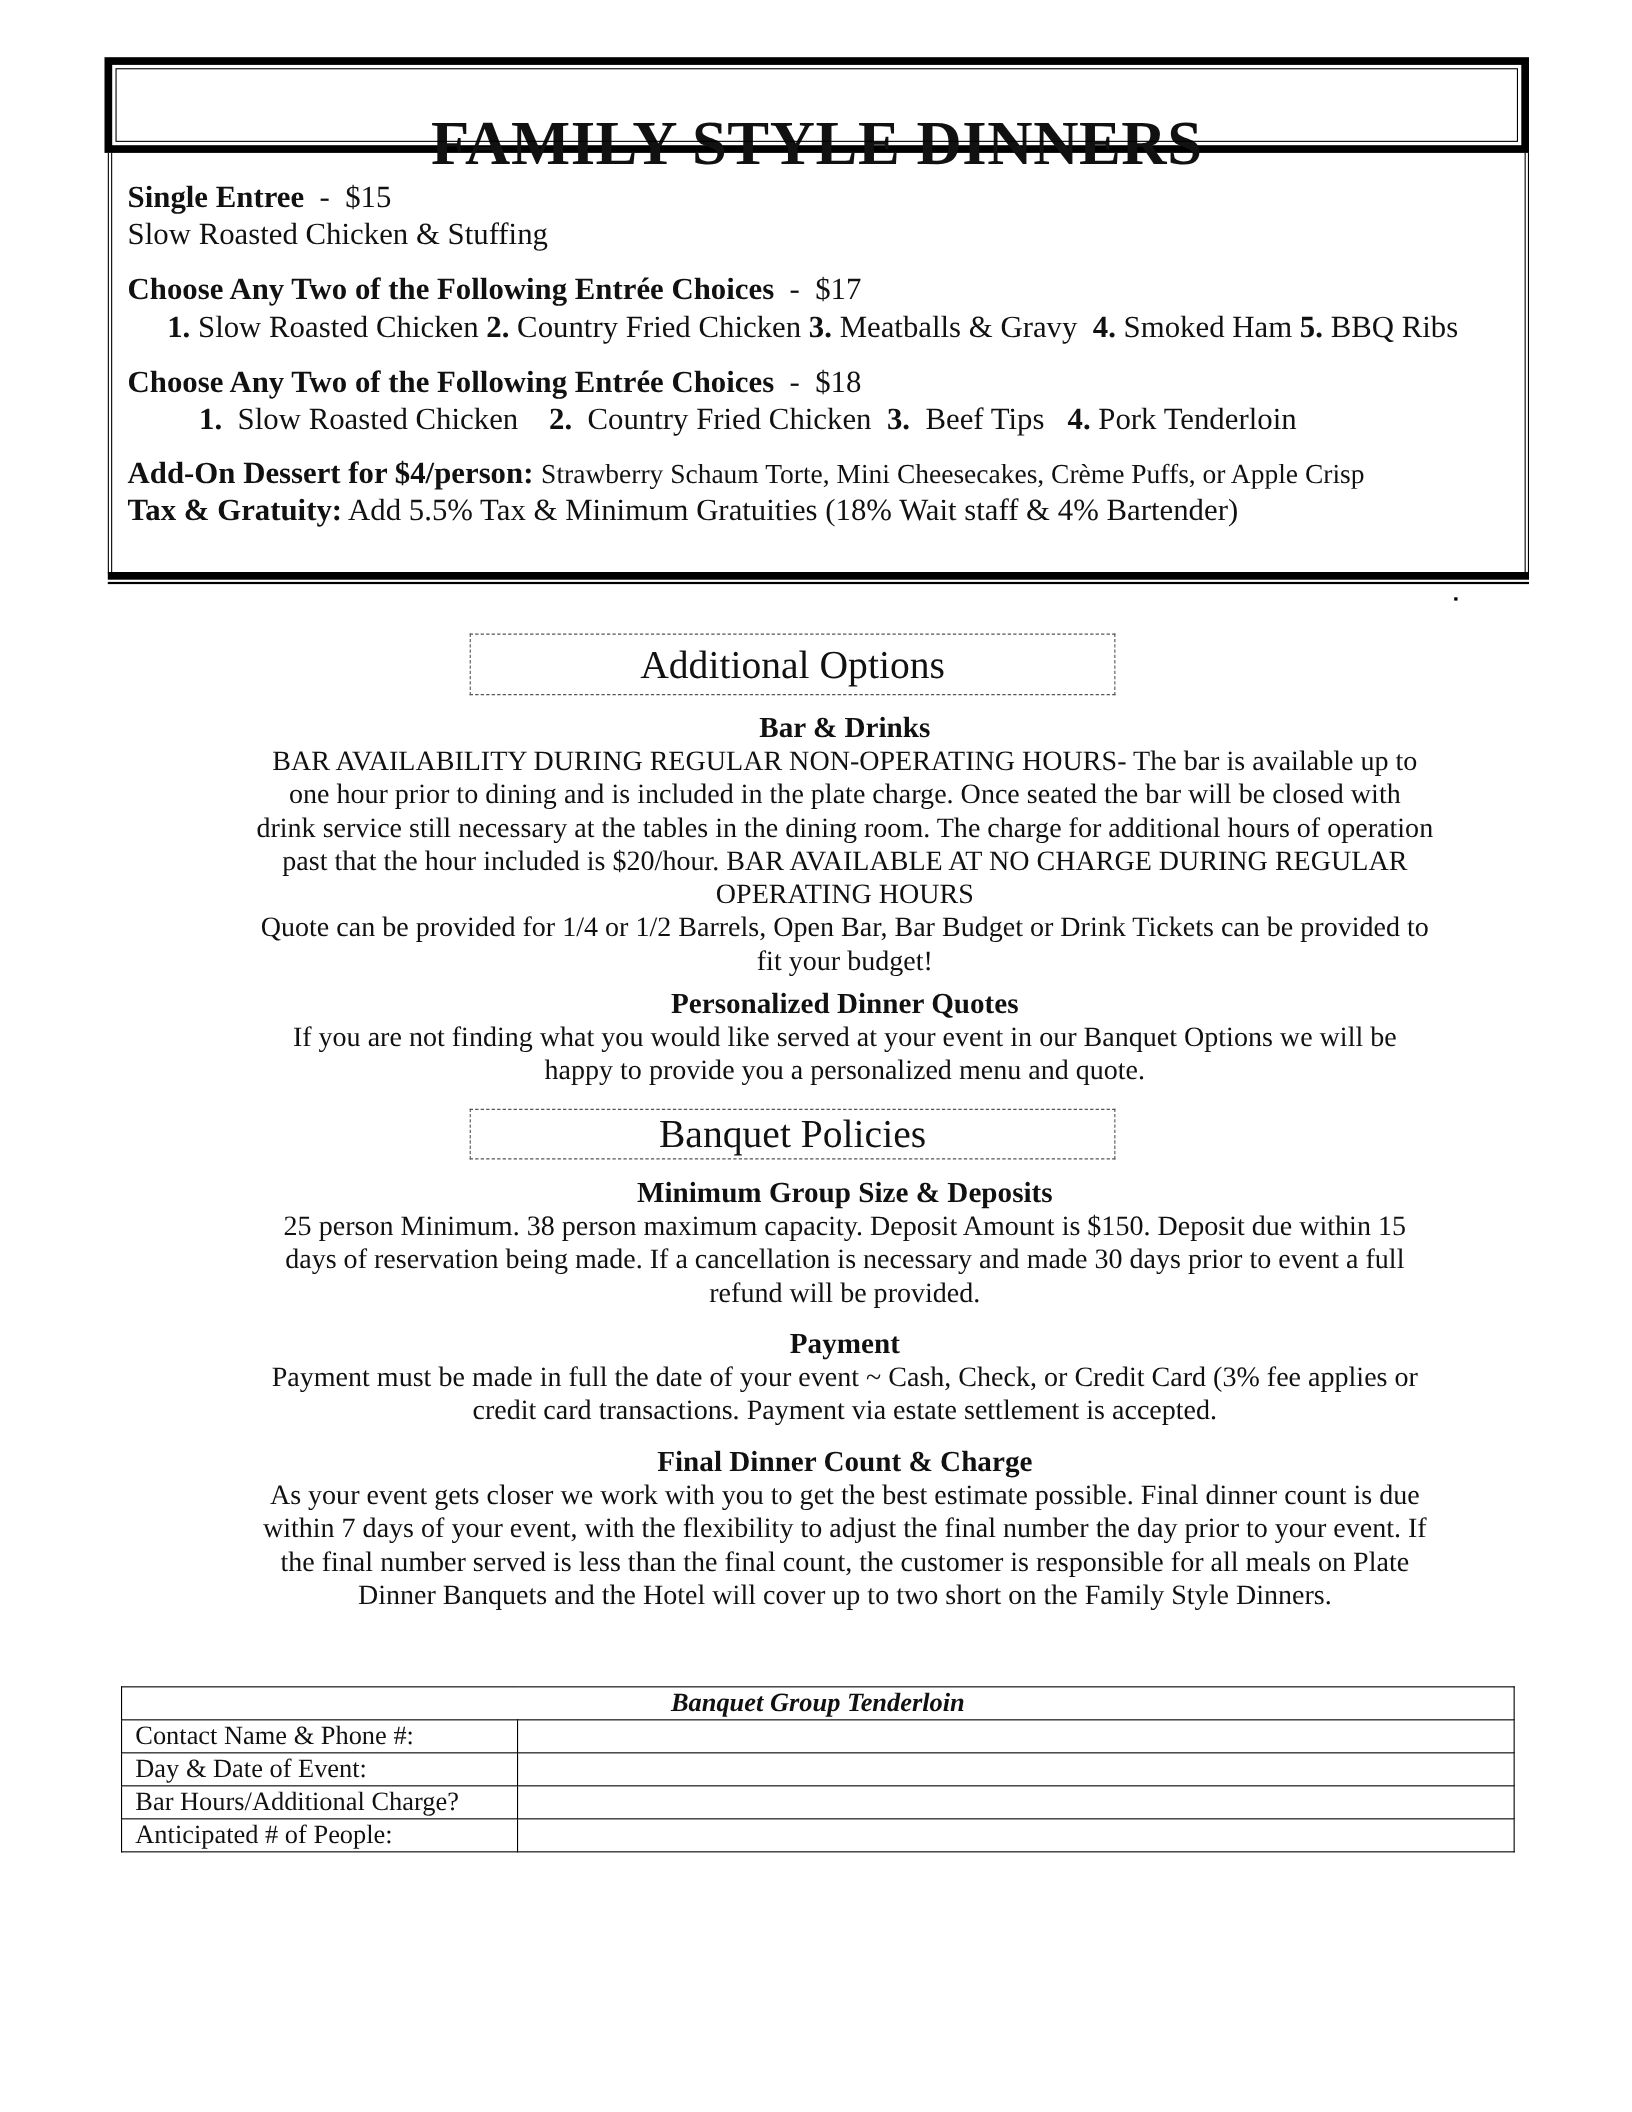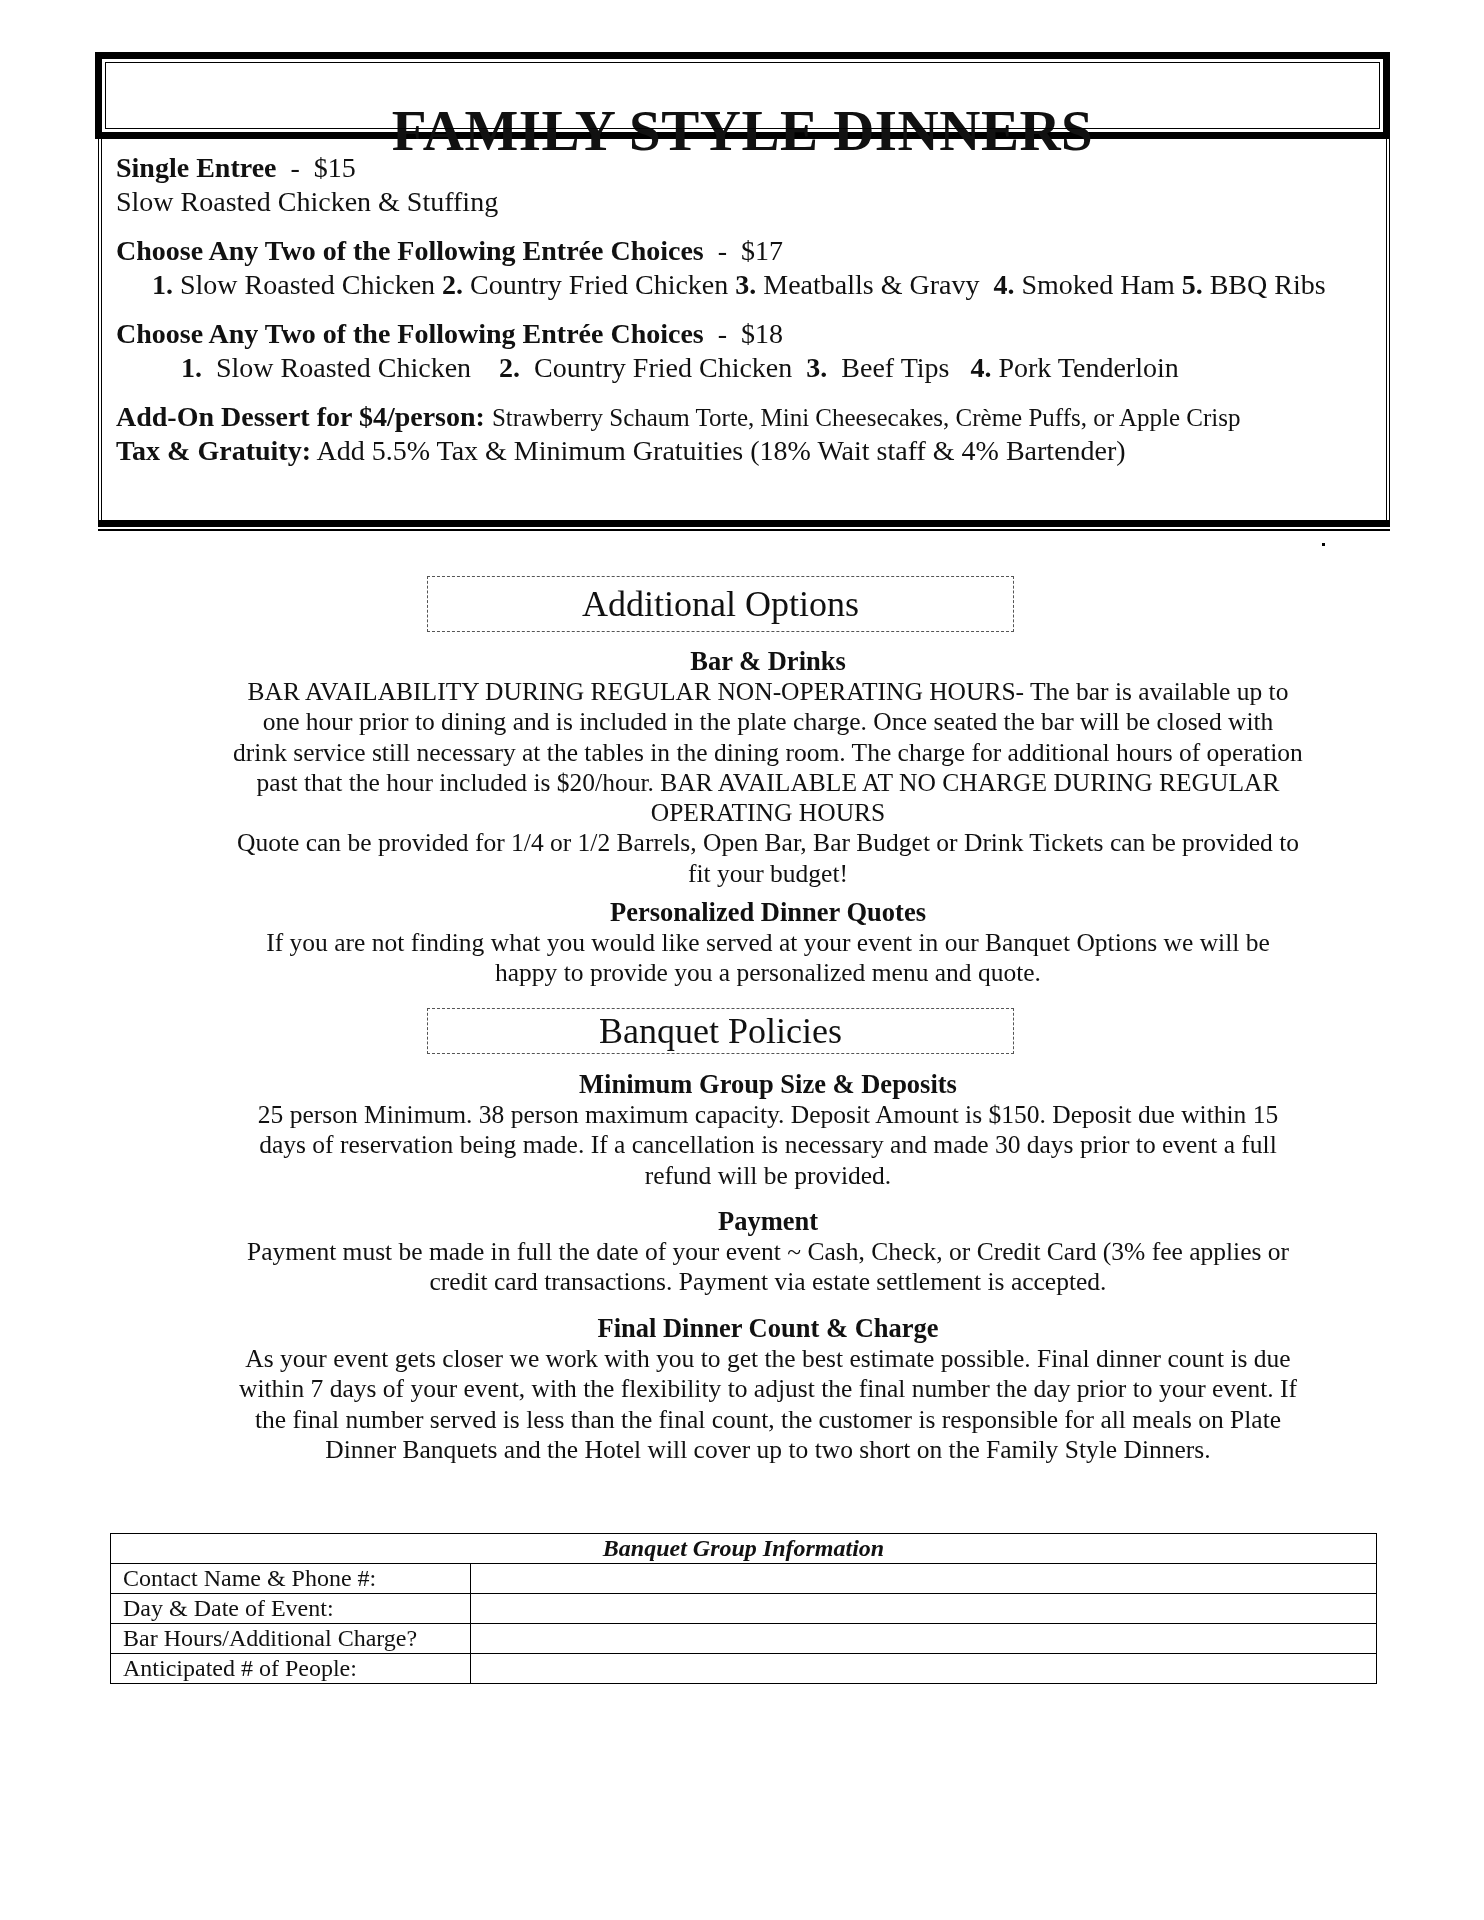--- a/index.html
+++ b/index.html
@@ -15,21 +15,21 @@
   #title-text { position: absolute; left: 0; right: 0; top: 2px; text-align: center;
                font-weight: bold; font-size: 57px; line-height: 68px; letter-spacing: 0.5px; margin-top: 36px; }
 
   
   #content-box { left: 98px; top: 139px; width: 1292px; height: 382px; box-sizing: border-box;
                border-left: 4px double #000; border-right: 4px double #000; }
   #content-bottom-thick { left: 98px; top: 520px; width: 1292px; height: 7px; background: #000; }
   #content-bottom-thin { left: 98px; top: 529px; width: 1292px; height: 1.5px; background: #000; }
   #content-inner { position: absolute; left: 14px; top: 8px; right: 10px;
                font-size: 28px; line-height: 34px; }
-  .menu-block { margin: 4px 0 15px 0; }
+  .menu-block { margin: 16px 0 15px 0; }
   .menu-block .line { white-space: nowrap; }
   .b { font-weight: bold; }
   .small { font-size: 25px; }
   .indent1 { padding-left: 36px; }
   .indent2 { padding-left: 65px; }
   .info-lines { line-height: 33px; }
 
   #stray-dot { left: 1322px; top: 543px; width: 3px; height: 3px; background: #000; }
 
   
@@ -147,21 +147,21 @@
   <h3>Final Dinner Count &amp; Charge</h3>
   <p>As your event gets closer we work with you to get the best estimate possible.  Final dinner count is due</p>
   <p>within 7 days of your event, with the flexibility to adjust the final number the day prior to your event.  If</p>
   <p>the final number served is less than the final count, the customer is responsible for all meals on Plate</p>
   <p>Dinner Banquets and the Hotel will cover up to two short on the Family Style Dinners.</p>
 </div>
 
 <table id="info-table" class="abs">
   <tbody>
       <tr>
-    <th colspan="2">Banquet Group Information</th>
+    <th colspan="2">Banquet Group Tenderloin</th>
   </tr>
   <tr>
     <td class="label">Contact Name &amp; Phone #:</td>
     <td></td>
   </tr>
   <tr>
     <td class="label">Day &amp; Date of Event:</td>
     <td></td>
   </tr>
   <tr>

